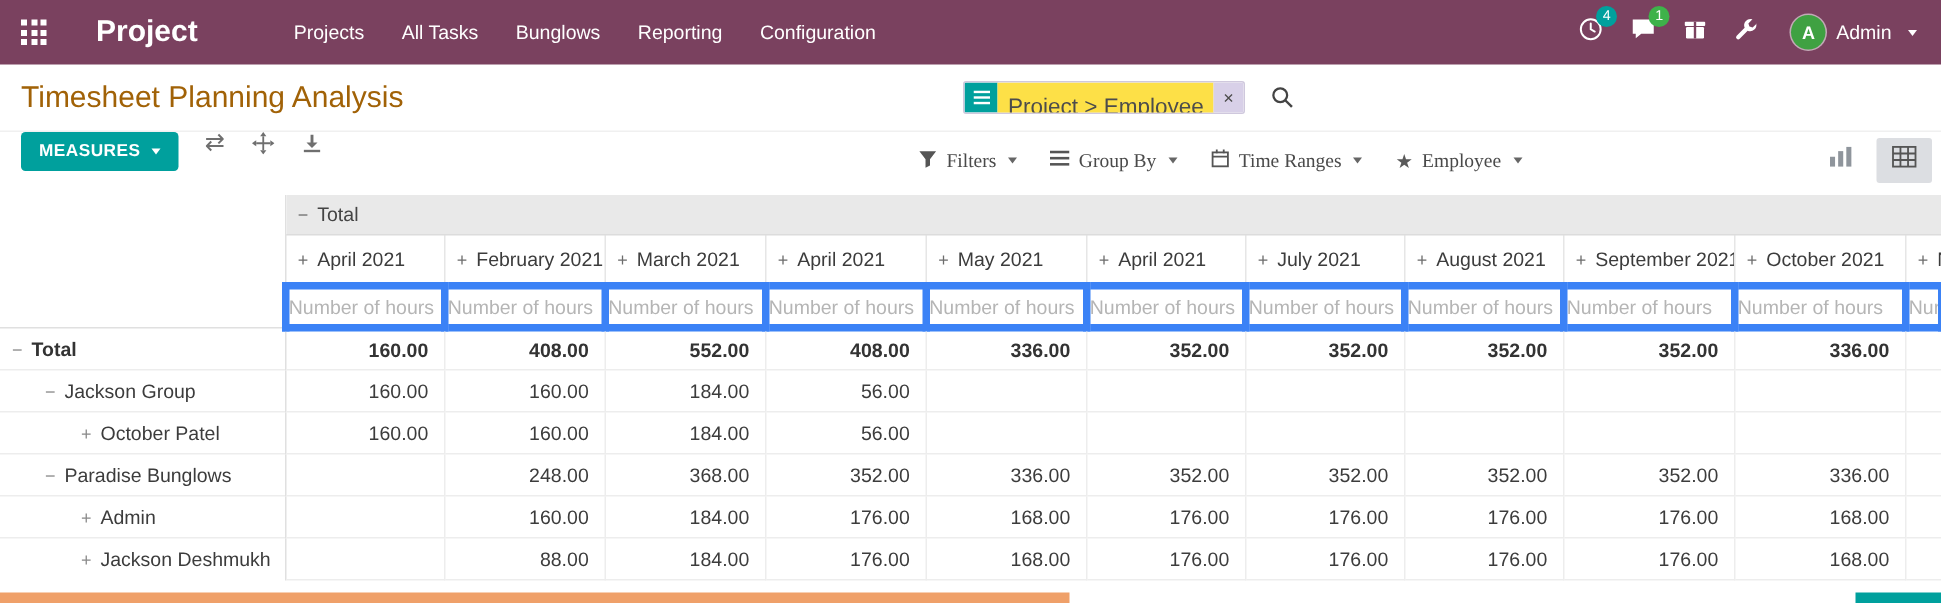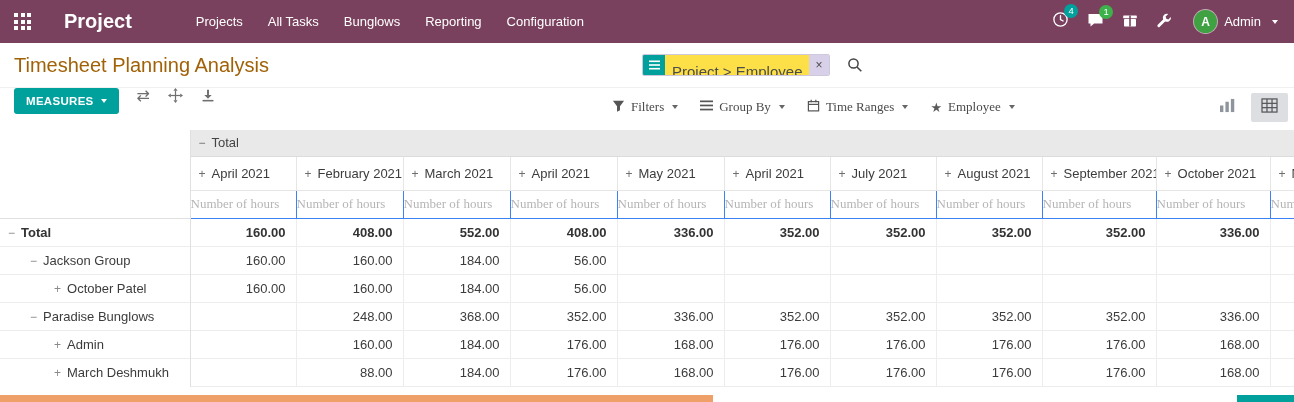--- a/index.html
+++ b/index.html
@@ -48,21 +48,21 @@
   .view-btn { padding: 5px 10px; display: flex; align-items: center; border-radius: 2px; cursor: pointer; }
   .view-btn.active { background: #dcdee2; }
 
   
   .pivot-wrap { margin-top: 4px; }
   table.pivot { border-collapse: collapse; table-layout: fixed; width: 1294px; font-size: 13px; color: #3c3c3c; }
   table.pivot td { overflow: hidden; white-space: nowrap; }
   td.corner { border-right: 1px solid #e0e0e0; border-bottom: 1px solid #e0e0e0; background: #fff; }
   td.group-total { background: #e9e9e9; height: 26px; padding: 0 8px; color: #444; border-bottom: 1px solid #dcdcdc; cursor: pointer; }
   td.col-head { height: 34px; padding: 0 8px; border: 1px solid #e6e6e6; color: #3c3c3c; cursor: pointer; }
-  td.measure { height: 28px; padding: 0 0; border: 1px solid #3b82f6; color: #b5b5b5; cursor: pointer; font-family: Liberation Serif, serif; }
+  td.measure { height: 28px; padding: 0 0; border: 5px solid #3b82f6; color: #b5b5b5; cursor: pointer; }
   .sign { color: #8a8a8a; margin-right: 6px; font-size: 12px; }
   td.group-total .sign, td.col-head .sign { color: #6d6d6d; }
   td.row-label { height: 28px; padding: 0 8px; border-top: 1px solid #ededed; border-right: 1px solid #e0e0e0; cursor: pointer; }
   td.val { height: 28px; padding: 0 10px; text-align: right; border: 1px solid #ededed; }
   tr.total-row td { font-weight: bold; color: #333; }
   tr.total-row .sign { font-weight: normal; }
   .lvl1 { padding-left: 30px !important; margin-top: 14px; }
   .lvl2 { padding-left: 54px !important; }
 
   
@@ -345,21 +345,21 @@
           <td class="val">176.00</td>
           <td class="val">168.00</td>
           <td class="val">176.00</td>
           <td class="val">176.00</td>
           <td class="val">176.00</td>
           <td class="val">176.00</td>
           <td class="val">168.00</td>
           <td class="val"></td>
         </tr>
         <tr>
-          <td class="row-label lvl2"><span class="sign">+</span><span>March Deshmukh</span></td>
+          <td class="row-label lvl2"><span class="sign">+</span><span>Jackson Deshmukh</span></td>
           <td class="val"></td>
           <td class="val">88.00</td>
           <td class="val">184.00</td>
           <td class="val">176.00</td>
           <td class="val">168.00</td>
           <td class="val">176.00</td>
           <td class="val">176.00</td>
           <td class="val">176.00</td>
           <td class="val">176.00</td>
           <td class="val">168.00</td>

